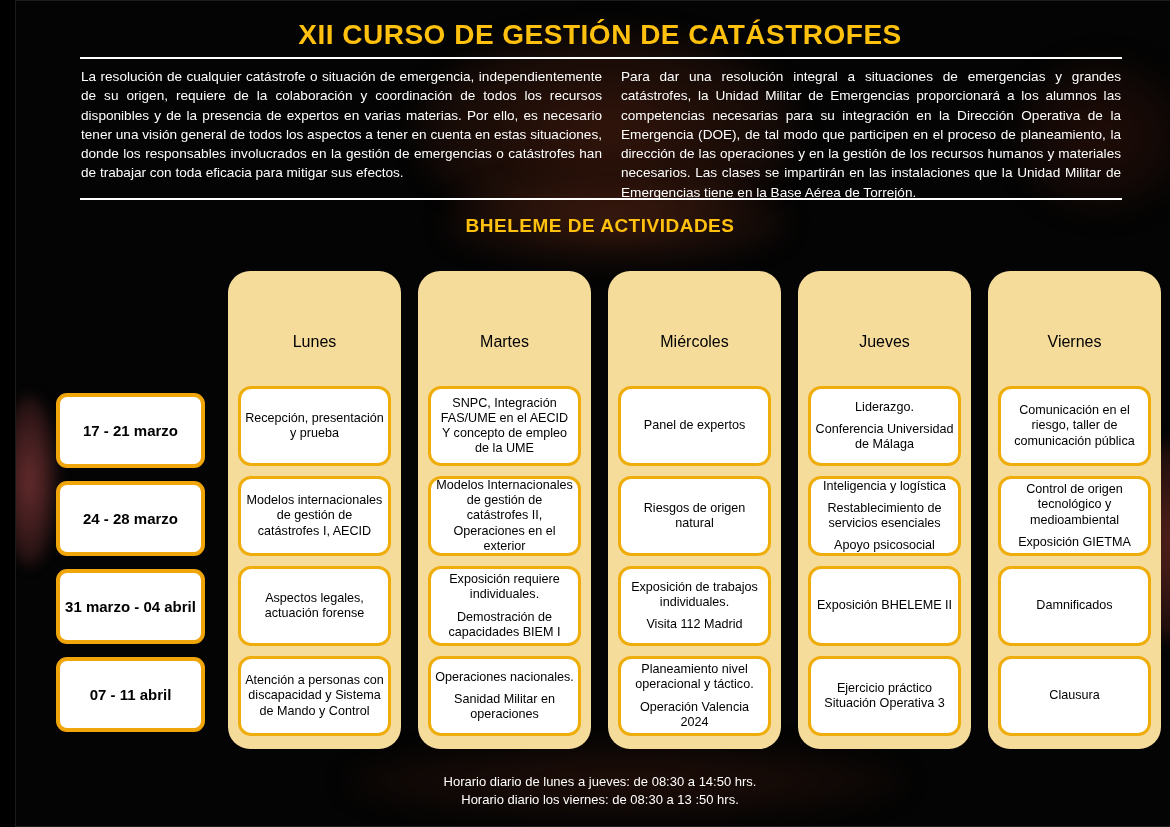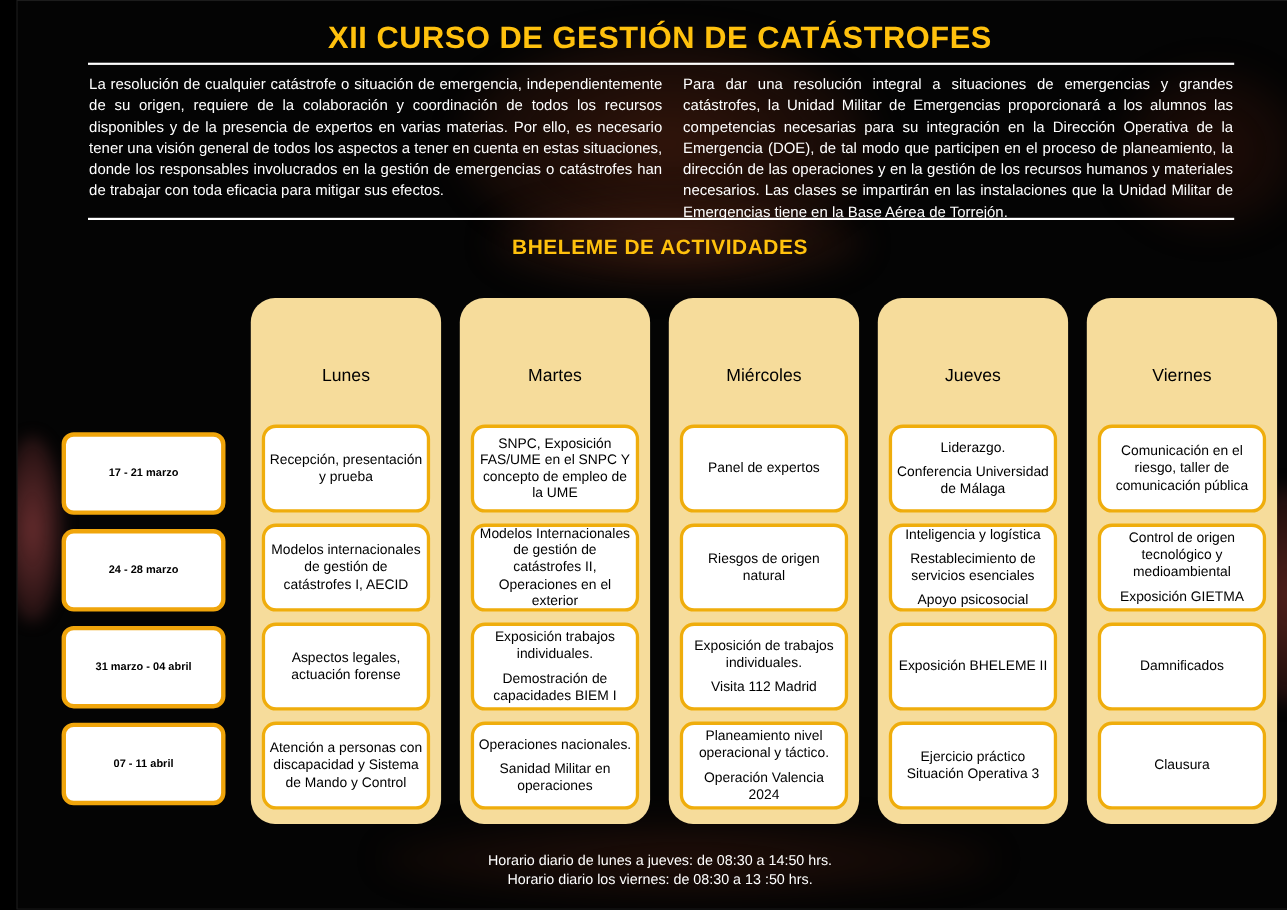--- a/index.html
+++ b/index.html
@@ -78,21 +78,21 @@
     width: 137px;
     height: 67px;
     background: #ffffff;
     border: 4px solid #F0A50B;
     border-radius: 11px;
     display: flex;
     align-items: center;
     justify-content: center;
     text-align: center;
     font-weight: bold;
-    font-size: 10px;
+    font-size: 15px;
     color: #000000;
     padding: 0 2px;
   }
 
   .days-row {
     position: absolute;
     left: 212px; top: 270px;
     display: flex;
     gap: 17px;
   }
@@ -197,27 +197,27 @@
         <div class="cell">
             <p>Atención a personas con discapacidad y Sistema de Mando y Control</p>
           </div>
       </div>
     </div>
 
     <div class="day-column">
       <div class="day-label">Martes</div>
       <div class="cells">
         <div class="cell">
-            <p>SNPC, Exposición FAS/UME en el SNPC Y concepto de empleo de la UME</p>
+            <p>SNPC, Integración FAS/UME en el AECID Y concepto de empleo de la UME</p>
           </div>
         <div class="cell">
             <p>Modelos Internacionales de gestión de catástrofes II, Operaciones en el exterior</p>
           </div>
         <div class="cell">
-            <p>Exposición trabajos individuales.</p>
+            <p>Exposición requiere individuales.</p>
             <p>Demostración de capacidades BIEM I</p>
           </div>
         <div class="cell">
             <p>Operaciones nacionales.</p>
             <p>Sanidad Militar en operaciones</p>
           </div>
       </div>
     </div>
 
     <div class="day-column">

